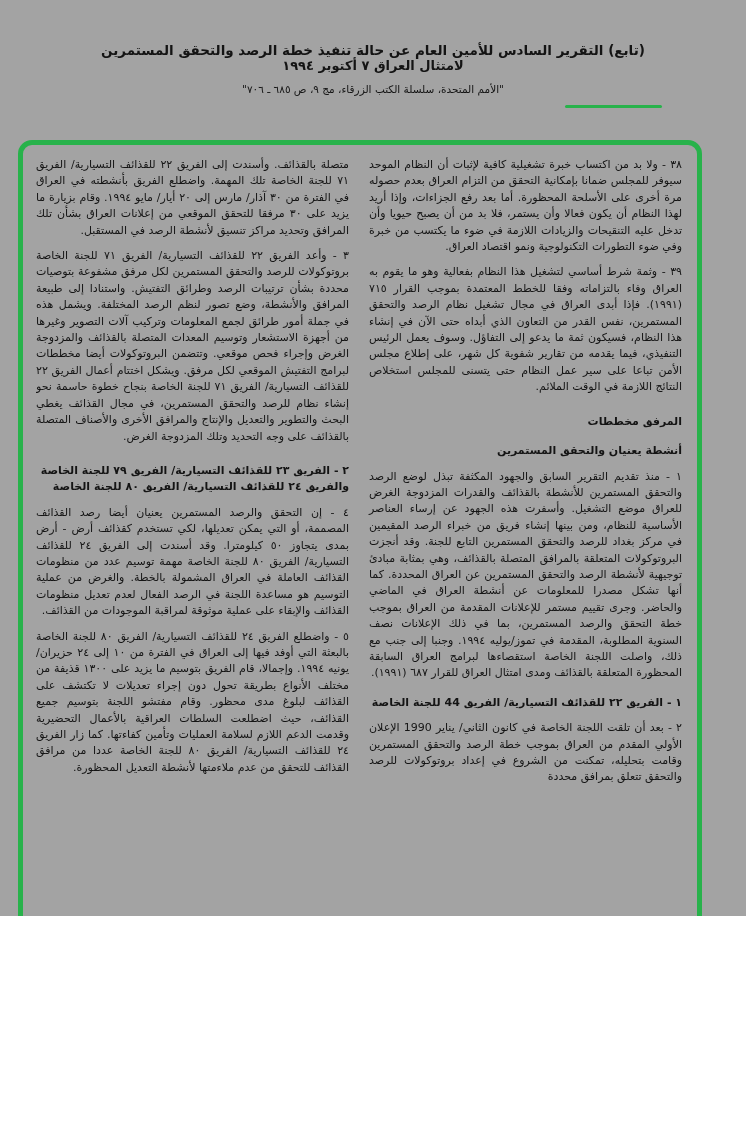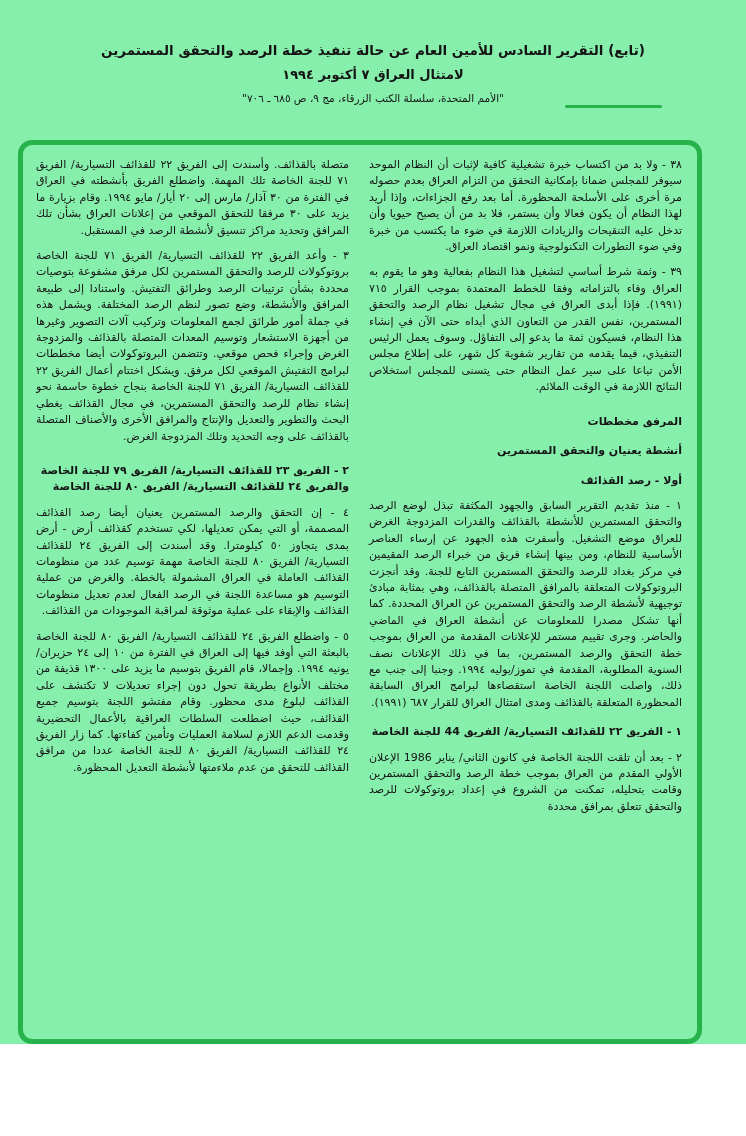--- a/index.html
+++ b/index.html
@@ -3,23 +3,23 @@
 <meta charset="utf-8">
 <style>
   html, body {
     margin: 0;
     padding: 0;
     background: #ffffff;
   }
   .page {
     position: relative;
     width: 746px;
-    height: 1044px;
+    height: 916px;
     margin: 0 auto;
-    background: #86efac;
+    background: #a3a3a3;
     font-family: "DejaVu Sans", sans-serif;
     color: #141414;
     direction: rtl;
     overflow: hidden;
   }
   
   .doc-header {
     position: absolute;
     top: 42px;
     left: 0;
@@ -28,21 +28,21 @@
     direction: rtl;
   }
   .doc-title {
     font-size: 13.5px;
     font-weight: bold;
     letter-spacing: 0;
   }
   .doc-subtitle {
     font-size: 13px;
     font-weight: bold;
-    margin-top: 9px;
+    margin-top: 0;
   }
   .doc-source {
     font-size: 10.5px;
     margin-top: 10px;
   }
   .header-underline {
     position: absolute;
     left: 565px;
     top: 105px;
     width: 97px;
@@ -116,24 +116,23 @@
 
   <div class="header-underline" style="background: rgb(40, 178, 75);"></div>
 
   <main class="green-box" style="border-color: rgb(40, 178, 75);">
     <div class="columns">
       <section class="col">
           <p class="para body">٣٨ - ولا بد من اكتساب خبرة تشغيلية كافية لإثبات أن النظام الموحد سيوفر للمجلس ضمانا بإمكانية التحقق من التزام العراق بعدم حصوله مرة أخرى على الأسلحة المحظورة. أما بعد رفع الجزاءات، وإذا أريد لهذا النظام أن يكون فعالا وأن يستمر، فلا بد من أن يصبح حيويا وأن تدخل عليه التنقيحات والزيادات اللازمة في ضوء ما يكتسب من خبرة وفي ضوء التطورات التكنولوجية ونمو اقتصاد العراق.</p>
           <p class="para body">٣٩ - وثمة شرط أساسي لتشغيل هذا النظام بفعالية وهو ما يقوم به العراق وفاء بالتزاماته وفقا للخطط المعتمدة بموجب القرار ٧١٥ (١٩٩١). فإذا أبدى العراق في مجال تشغيل نظام الرصد والتحقق المستمرين، نفس القدر من التعاون الذي أبداه حتى الآن في إنشاء هذا النظام، فسيكون ثمة ما يدعو إلى التفاؤل. وسوف يعمل الرئيس التنفيذي، فيما يقدمه من تقارير شفوية كل شهر، على إطلاع مجلس الأمن تباعا على سير عمل النظام حتى يتسنى للمجلس استخلاص النتائج اللازمة في الوقت الملائم.</p>
           <p class="para heading first">المرفق مخططات</p>
           <p class="para heading">أنشطة يعنيان والتحقق المستمرين</p>
-          <p class="para heading">أولا - رصد القذائف</p>
           <p class="para body">١ - منذ تقديم التقرير السابق والجهود المكثفة تبذل لوضع الرصد والتحقق المستمرين للأنشطة بالقذائف والقدرات المزدوجة الغرض للعراق موضع التشغيل. وأسفرت هذه الجهود عن إرساء العناصر الأساسية للنظام، ومن بينها إنشاء فريق من خبراء الرصد المقيمين في مركز بغداد للرصد والتحقق المستمرين التابع للجنة. وقد أنجزت البروتوكولات المتعلقة بالمرافق المتصلة بالقذائف، وهي بمثابة مبادئ توجيهية لأنشطة الرصد والتحقق المستمرين عن العراق المحددة. كما أنها تشكل مصدرا للمعلومات عن أنشطة العراق في الماضي والحاضر. وجرى تقييم مستمر للإعلانات المقدمة من العراق بموجب خطة التحقق والرصد المستمرين، بما في ذلك الإعلانات نصف السنوية المطلوبة، المقدمة في تموز/يوليه ١٩٩٤. وجنبا إلى جنب مع ذلك، واصلت اللجنة الخاصة استقصاءها لبرامج العراق السابقة المحظورة المتعلقة بالقذائف ومدى امتثال العراق للقرار ٦٨٧ (١٩٩١).</p>
           <p class="para heading">١ - الفريق ٢٢ للقذائف التسيارية/ الفريق 44 للجنة الخاصة</p>
-          <p class="para body">٢ - بعد أن تلقت اللجنة الخاصة في كانون الثاني/ يناير 1986 الإعلان الأولي المقدم من العراق بموجب خطة الرصد والتحقق المستمرين وقامت بتحليله، تمكنت من الشروع في إعداد بروتوكولات للرصد والتحقق تتعلق بمرافق محددة</p>
+          <p class="para body">٢ - بعد أن تلقت اللجنة الخاصة في كانون الثاني/ يناير 1990 الإعلان الأولي المقدم من العراق بموجب خطة الرصد والتحقق المستمرين وقامت بتحليله، تمكنت من الشروع في إعداد بروتوكولات للرصد والتحقق تتعلق بمرافق محددة</p>
         </section>
       <section class="col">
           <p class="para body">متصلة بالقذائف. وأسندت إلى الفريق ٢٢ للقذائف التسيارية/ الفريق ٧١ للجنة الخاصة تلك المهمة. واضطلع الفريق بأنشطته في العراق في الفترة من ٣٠ آذار/ مارس إلى ٢٠ أيار/ مايو ١٩٩٤. وقام بزيارة ما يزيد على ٣٠ مرفقا للتحقق الموقعي من إعلانات العراق بشأن تلك المرافق وتحديد مراكز تنسيق لأنشطة الرصد في المستقبل.</p>
           <p class="para body">٣ - وأعد الفريق ٢٢ للقذائف التسيارية/ الفريق ٧١ للجنة الخاصة بروتوكولات للرصد والتحقق المستمرين لكل مرفق مشفوعة بتوصيات محددة بشأن ترتيبات الرصد وطرائق التفتيش. واستنادا إلى طبيعة المرافق والأنشطة، وضع تصور لنظم الرصد المختلفة. ويشمل هذه في جملة أمور طرائق لجمع المعلومات وتركيب آلات التصوير وغيرها من أجهزة الاستشعار وتوسيم المعدات المتصلة بالقذائف والمزدوجة الغرض وإجراء فحص موقعي. وتتضمن البروتوكولات أيضا مخططات لبرامج التفتيش الموقعي لكل مرفق. ويشكل اختتام أعمال الفريق ٢٢ للقذائف التسيارية/ الفريق ٧١ للجنة الخاصة بنجاح خطوة حاسمة نحو إنشاء نظام للرصد والتحقق المستمرين، في مجال القذائف يغطي البحث والتطوير والتعديل والإنتاج والمرافق الأخرى والأصناف المتصلة بالقذائف على وجه التحديد وتلك المزدوجة الغرض.</p>
           <p class="para heading first">٢ - الفريق ٢٣ للقذائف التسيارية/ الفريق ٧٩ للجنة الخاصة والفريق ٢٤ للقذائف التسيارية/ الفريق ٨٠ للجنة الخاصة</p>
           <p class="para body">٤ - إن التحقق والرصد المستمرين يعنيان أيضا رصد القذائف المصممة، أو التي يمكن تعديلها، لكي تستخدم كقذائف أرض - أرض بمدى يتجاوز ٥٠ كيلومترا. وقد أسندت إلى الفريق ٢٤ للقذائف التسيارية/ الفريق ٨٠ للجنة الخاصة مهمة توسيم عدد من منظومات القذائف العاملة في العراق المشمولة بالخطة. والغرض من عملية التوسيم هو مساعدة اللجنة في الرصد الفعال لعدم تعديل منظومات القذائف والإبقاء على عملية موثوقة لمراقبة الموجودات من القذائف.</p>
           <p class="para body">٥ - واضطلع الفريق ٢٤ للقذائف التسيارية/ الفريق ٨٠ للجنة الخاصة بالبعثة التي أوفد فيها إلى العراق في الفترة من ١٠ إلى ٢٤ حزيران/ يونيه ١٩٩٤. وإجمالا، قام الفريق بتوسيم ما يزيد على ١٣٠٠ قذيفة من مختلف الأنواع بطريقة تحول دون إجراء تعديلات لا تكتشف على القذائف لبلوغ مدى محظور. وقام مفتشو اللجنة بتوسيم جميع القذائف، حيث اضطلعت السلطات العراقية بالأعمال التحضيرية وقدمت الدعم اللازم لسلامة العمليات وتأمين كفاءتها. كما زار الفريق ٢٤ للقذائف التسيارية/ الفريق ٨٠ للجنة الخاصة عددا من مرافق القذائف للتحقق من عدم ملاءمتها لأنشطة التعديل المحظورة.</p>
         </section>
     </div>
   </main>

